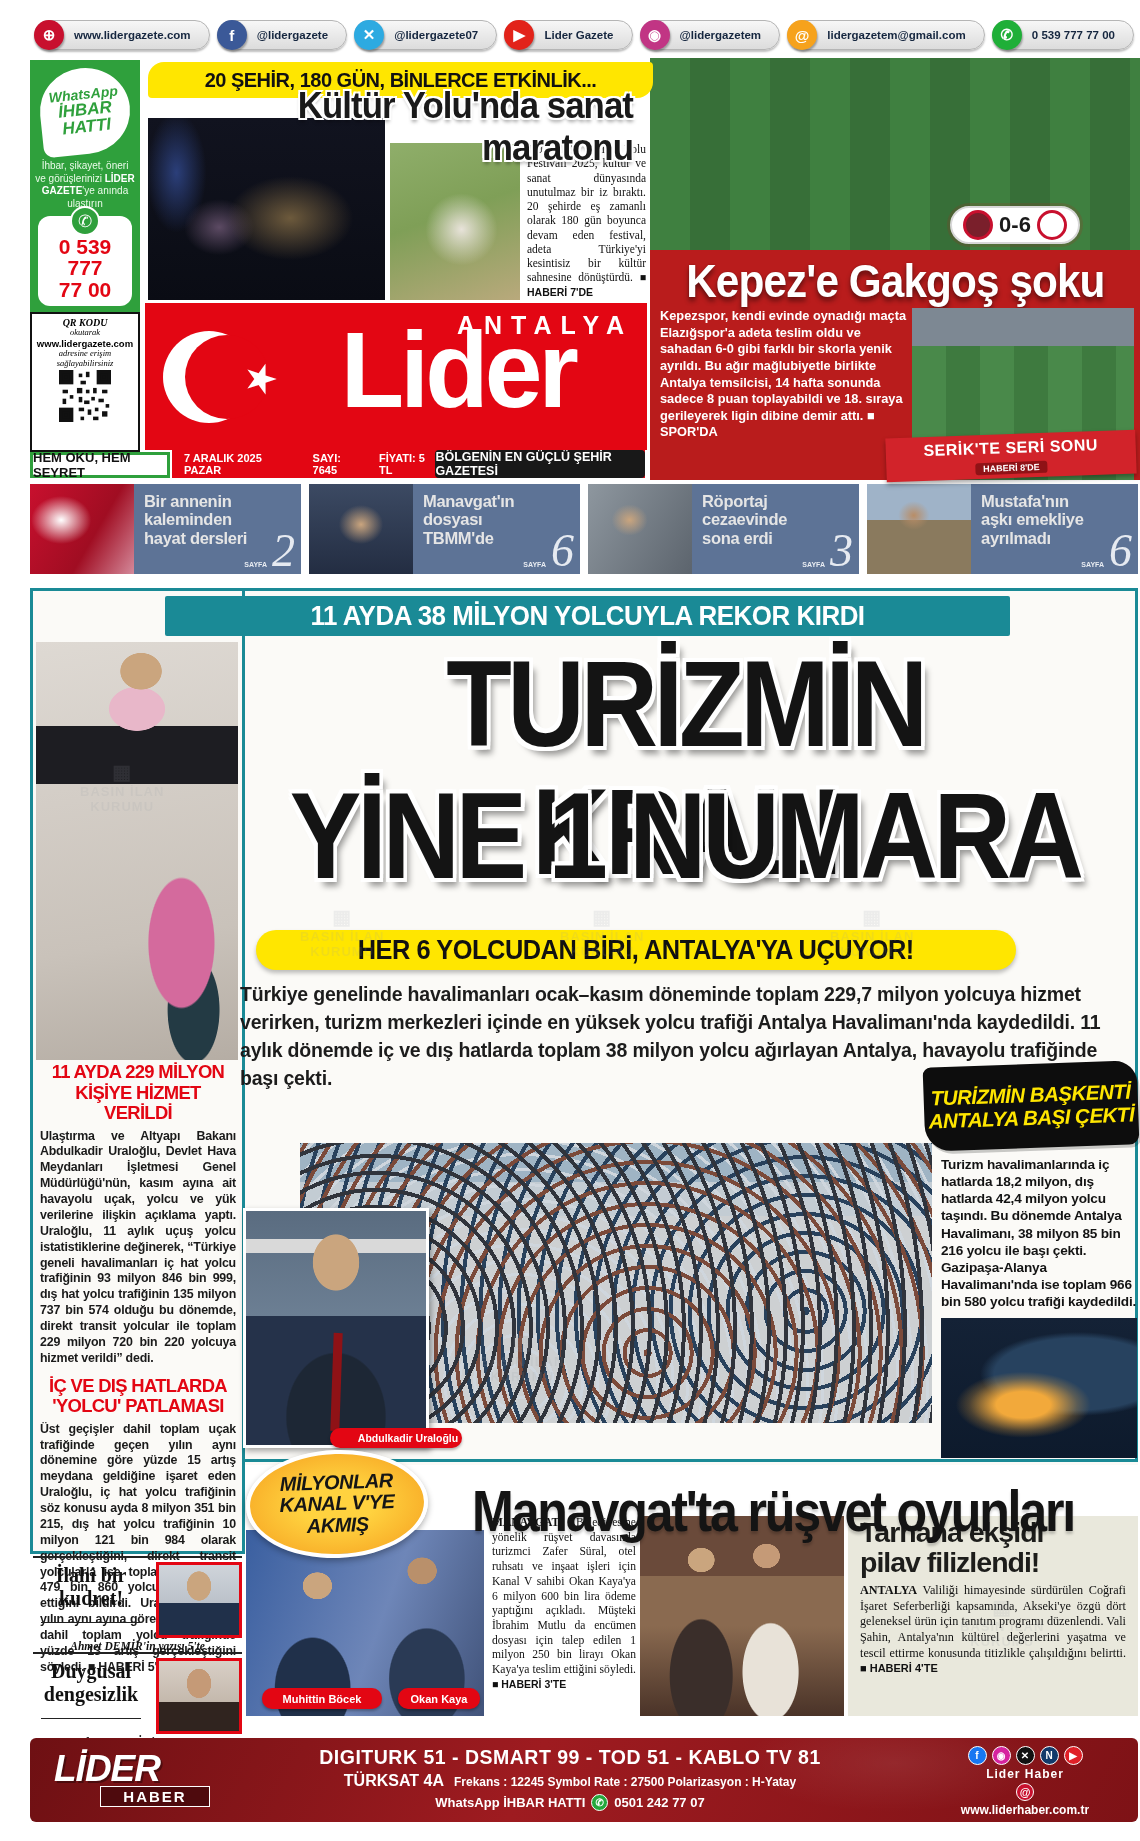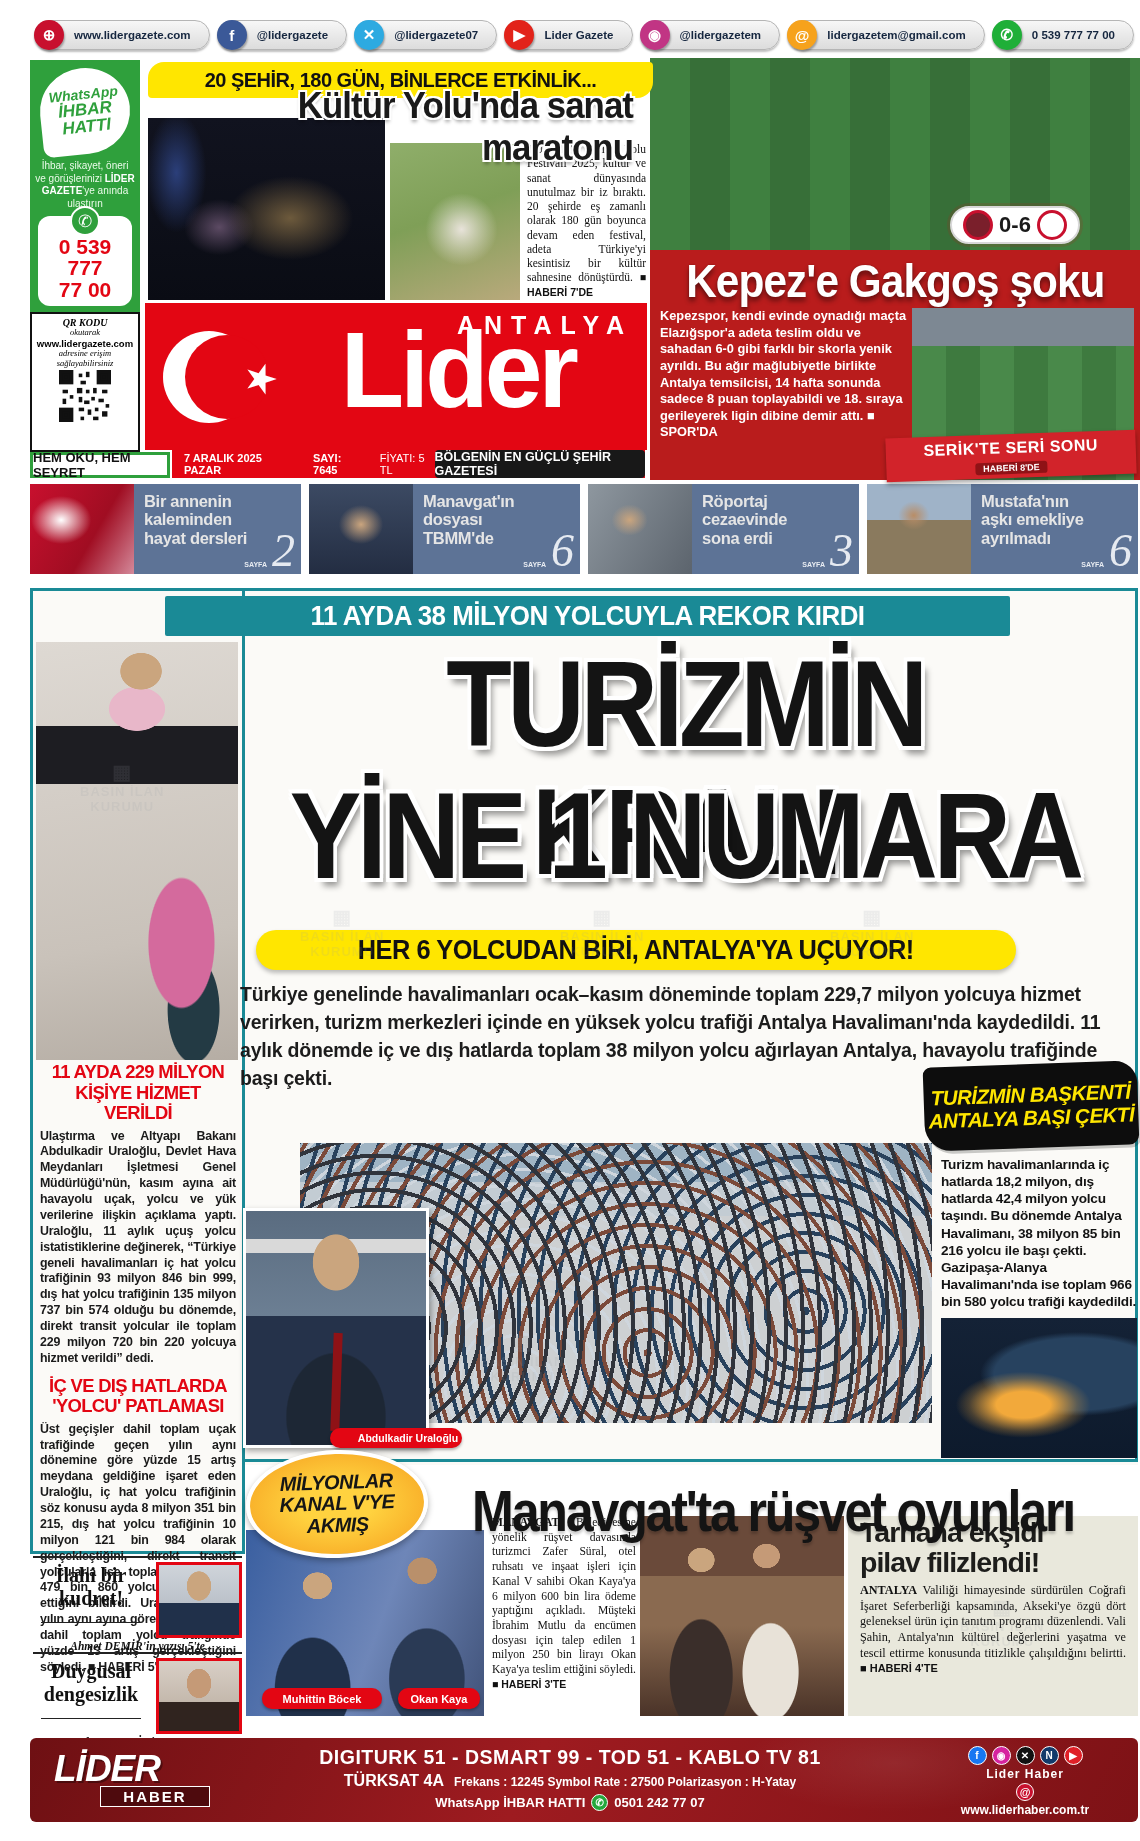--- a/index.html
+++ b/index.html
@@ -64,21 +64,21 @@
 
   
   .mast { left:145px; top:303px; width:502px; height:147px; background:#e30613; z-index:4; overflow:hidden; }
   .crescent { position:absolute; left:18px; top:28px; width:92px; height:92px; border-radius:50%; background:#fff; }
   .crescent::after { content:""; position:absolute; left:22px; top:4px; width:84px; height:84px; border-radius:50%; background:#e30613; }
   .mstar { position:absolute; left:98px; top:52px; color:#fff; font-size:40px; transform:rotate(18deg); }
   .mtitle { position:absolute; left:128px; top:8px; width:370px; text-align:center; color:#fff; font-weight:900; font-size:108px; letter-spacing:-4px; line-height:1.1; transform:scaleX(.96); }
   .mregion { position:absolute; right:14px; top:8px; color:#fff; font-weight:800; font-size:25px; letter-spacing:9px; }
   .dateline { left:172px; top:450px; width:473px; height:28px; background:#e30613; z-index:4; display:flex; align-items:center; color:#fff; font-size:11px; }
   .dateline .d { margin-left:12px; font-weight:600; } .dateline b { font-weight:900; }
-  .dateline .i { margin-left:22px; font-weight:800; } .dateline .p { margin-left:16px; font-weight:400; }
+  .dateline .i { margin-left:22px; font-weight:800; } .dateline .p { margin-left:16px; font-weight:700; }
   .slogan { margin-left:auto; width:232px; height:28px; background:#181818; border-radius:4px; font-weight:800; font-size:12.5px; display:flex; align-items:center; justify-content:center; }
 
   
   .strip { left:30px; top:484px; width:1108px; height:90px; display:flex; gap:8px; z-index:4; }
   .st-item { flex:1; display:flex; }
   .st-ph { width:104px; height:90px; }
   .st-ph1 { background:radial-gradient(50px 40px at 30% 40%,#fff,transparent 60%),linear-gradient(120deg,#c8102e 0%,#a00d22 60%,#d4899a 100%); }
   .st-ph2 { background:radial-gradient(34px 30px at 50% 45%,#caa57e,transparent 65%),linear-gradient(#3c4a63,#232d42); }
   .st-ph3 { background:radial-gradient(30px 26px at 40% 40%,#caa57e,transparent 60%),linear-gradient(120deg,#8e979f,#5c646d); }
   .st-ph4 { background:radial-gradient(26px 24px at 45% 35%,#b98d66,transparent 60%),linear-gradient(#9fb3c8 0 40%,#8a7a5e 40%); }

